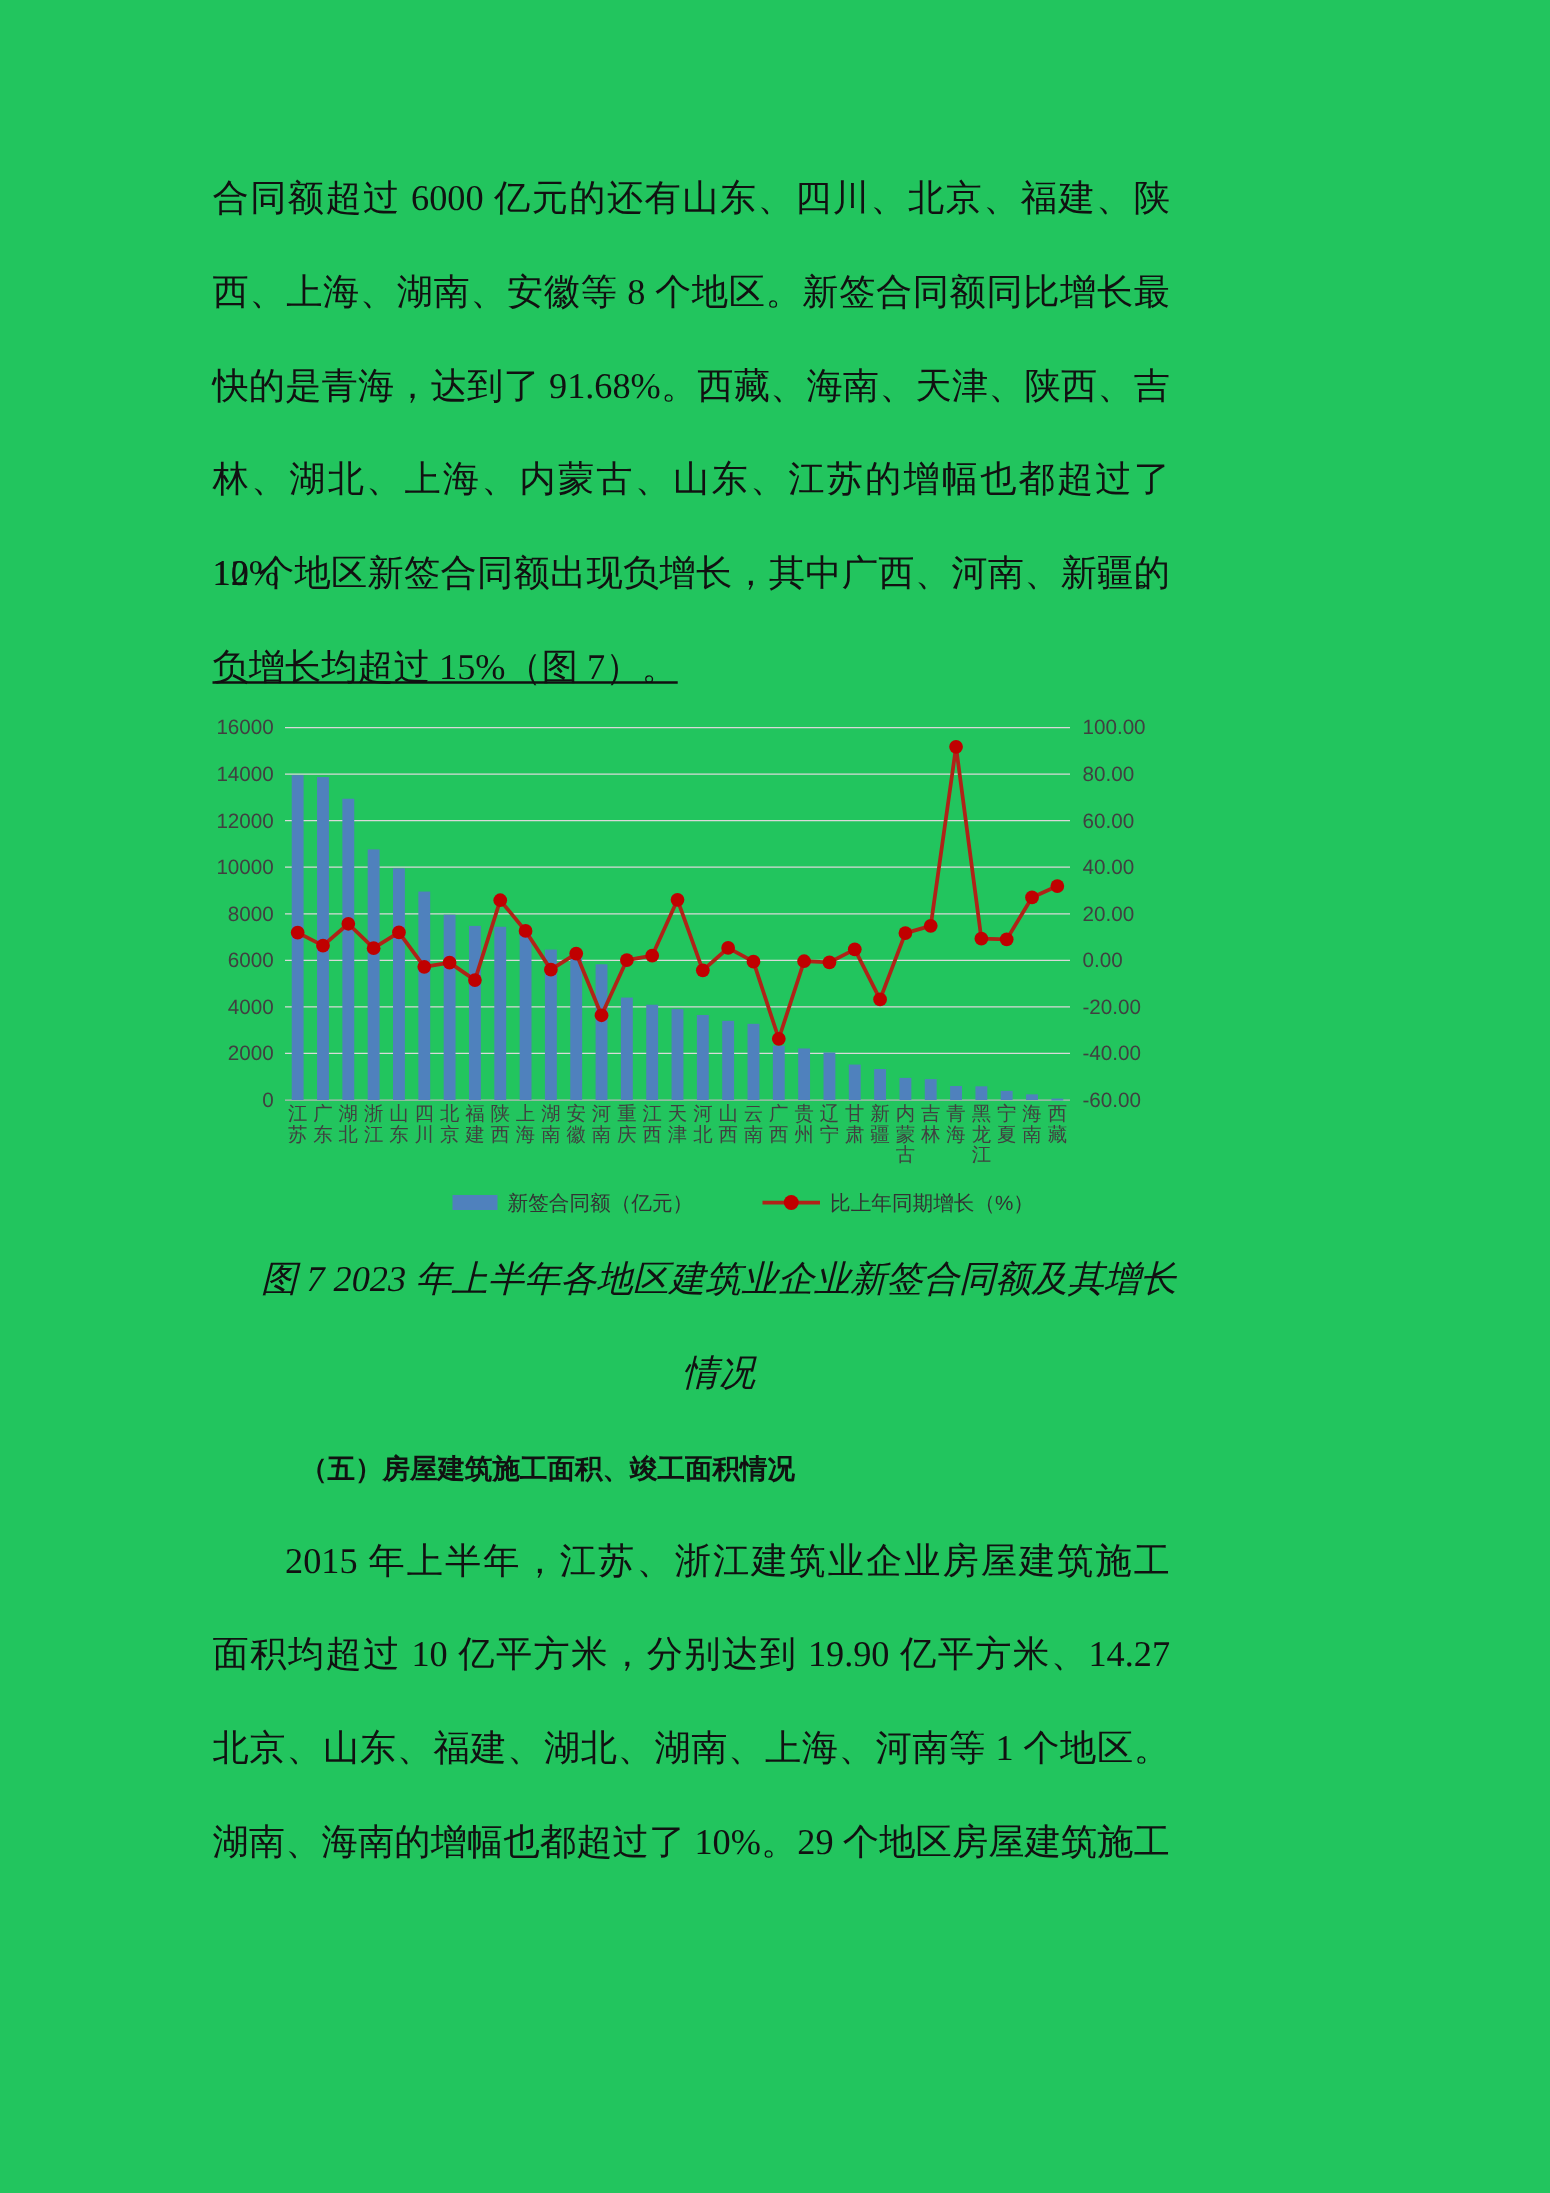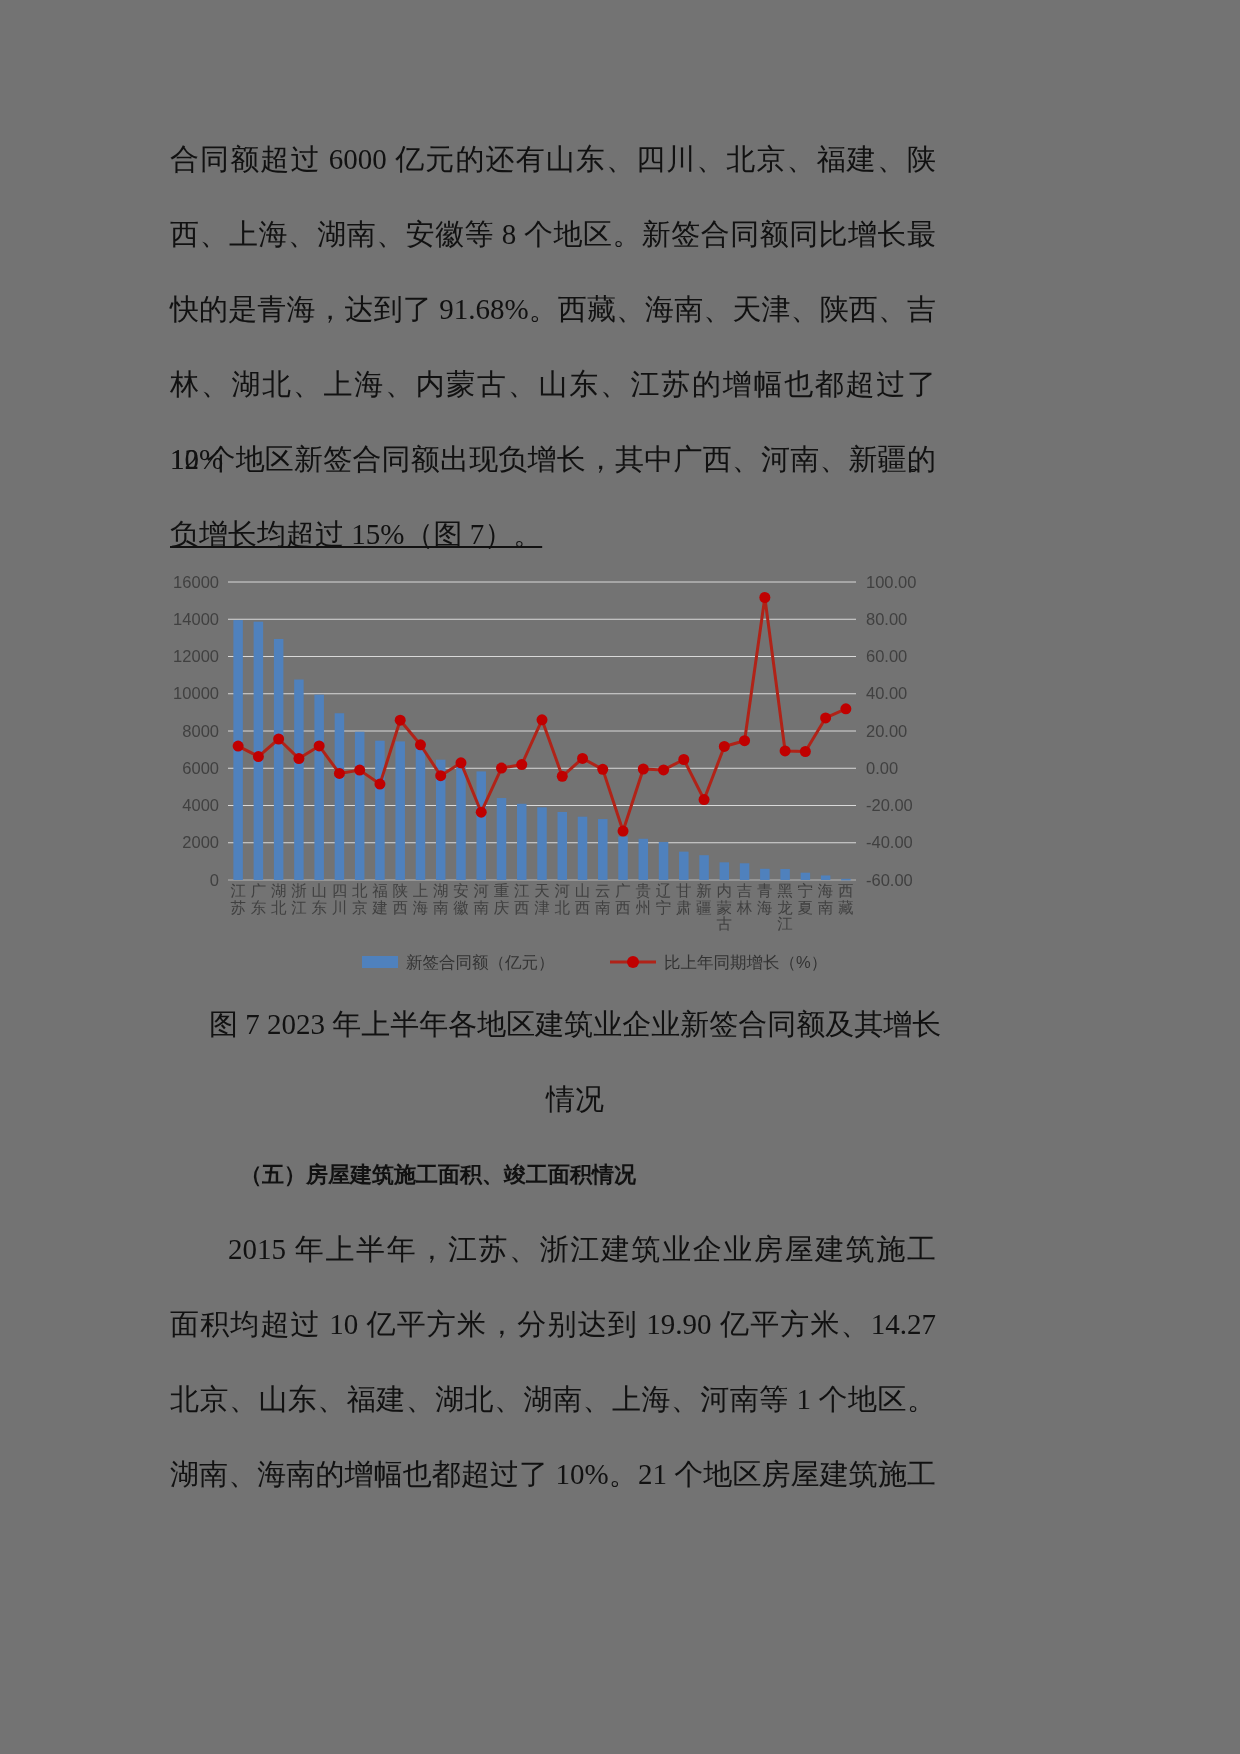--- a/index.html
+++ b/index.html
@@ -1,29 +1,29 @@
 <!DOCTYPE html>
 <html lang="zh"><head>
 <meta charset="utf-8">
 <style>
   html,body{margin:0;padding:0;background:#ffffff;}
   .page{
-    width:1240px;height:1754px;background:#737373;overflow:hidden;
+    width:1240px;height:1754px;background:#22c55e;overflow:hidden;
     margin:0 auto;position:relative;box-sizing:border-box;
     padding-top:122px;
     font-family:"Liberation Serif","DejaVu Serif",serif;
     color:#111111;
   }
   .textblock{margin-left:170px;width:766px;font-size:29px;}
   .line{height:75px;line-height:75px;text-align:justify;text-align-last:justify;white-space:normal;}
   .line.last{text-align-last:left;text-decoration:underline;}
   .line.indent{text-indent:2em;}
   .chartwrap{margin-left:150px;width:850px;height:415px;}
   .captionblock{margin-left:135px;width:880px;text-align:center;font-size:29px;}
-  .caption-line{height:75px;line-height:75px;}
+  .caption-line{height:75px;line-height:75px;font-style:italic;}
   .heading{margin-left:240px;font-size:22px;font-weight:bold;height:75px;line-height:75px;}
   svg text{font-family:"Liberation Sans","DejaVu Sans",sans-serif;}
 </style>
 </head>
 <body>
 
 <div class="page">
 
   <div class="textblock">
     <div class="line">合同额超过 6000 亿元的还有山东、四川、北京、福建、陕</div>
@@ -183,16 +183,16 @@
     <div class="caption-line">图 7 2023 年上半年各地区建筑业企业新签合同额及其增长</div>
     <div class="caption-line">情况</div>
   </div>
 
   <div class="heading">（五）房屋建筑施工面积、竣工面积情况</div>
 
   <div class="textblock">
     <div class="line indent">2015 年上半年，江苏、浙江建筑业企业房屋建筑施工</div>
     <div class="line">面积均超过 10 亿平方米，分别达到 19.90 亿平方米、14.27</div>
     <div class="line">北京、山东、福建、湖北、湖南、上海、河南等 1 个地区。</div>
-    <div class="line">湖南、海南的增幅也都超过了 10%。21 个地区房屋建筑施工</div>
+    <div class="line">湖南、海南的增幅也都超过了 10%。29 个地区房屋建筑施工</div>
   </div>
 
 </div>
 
 </body></html>

